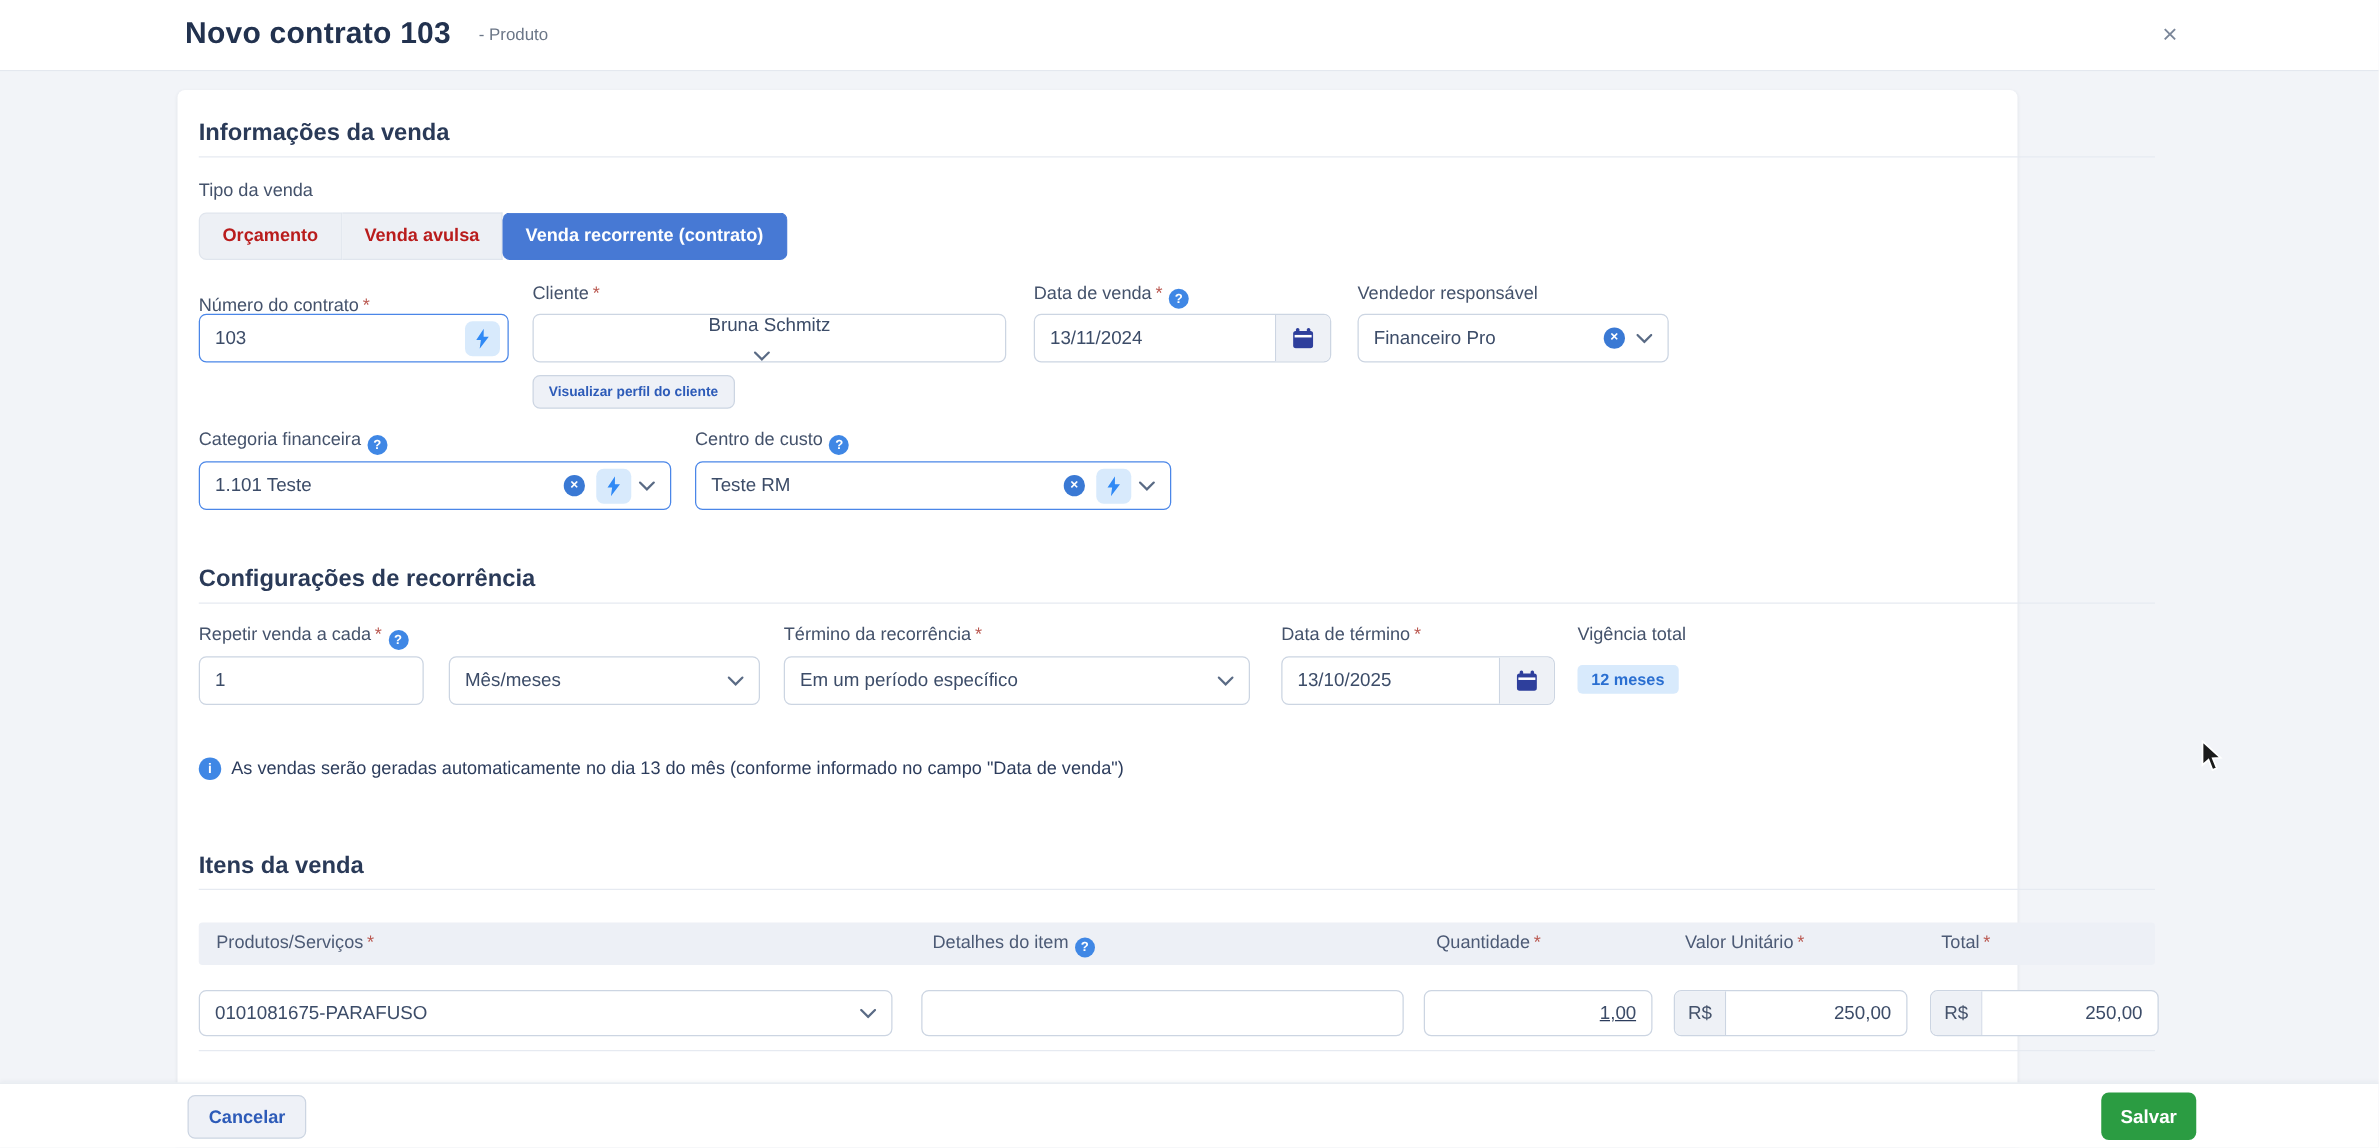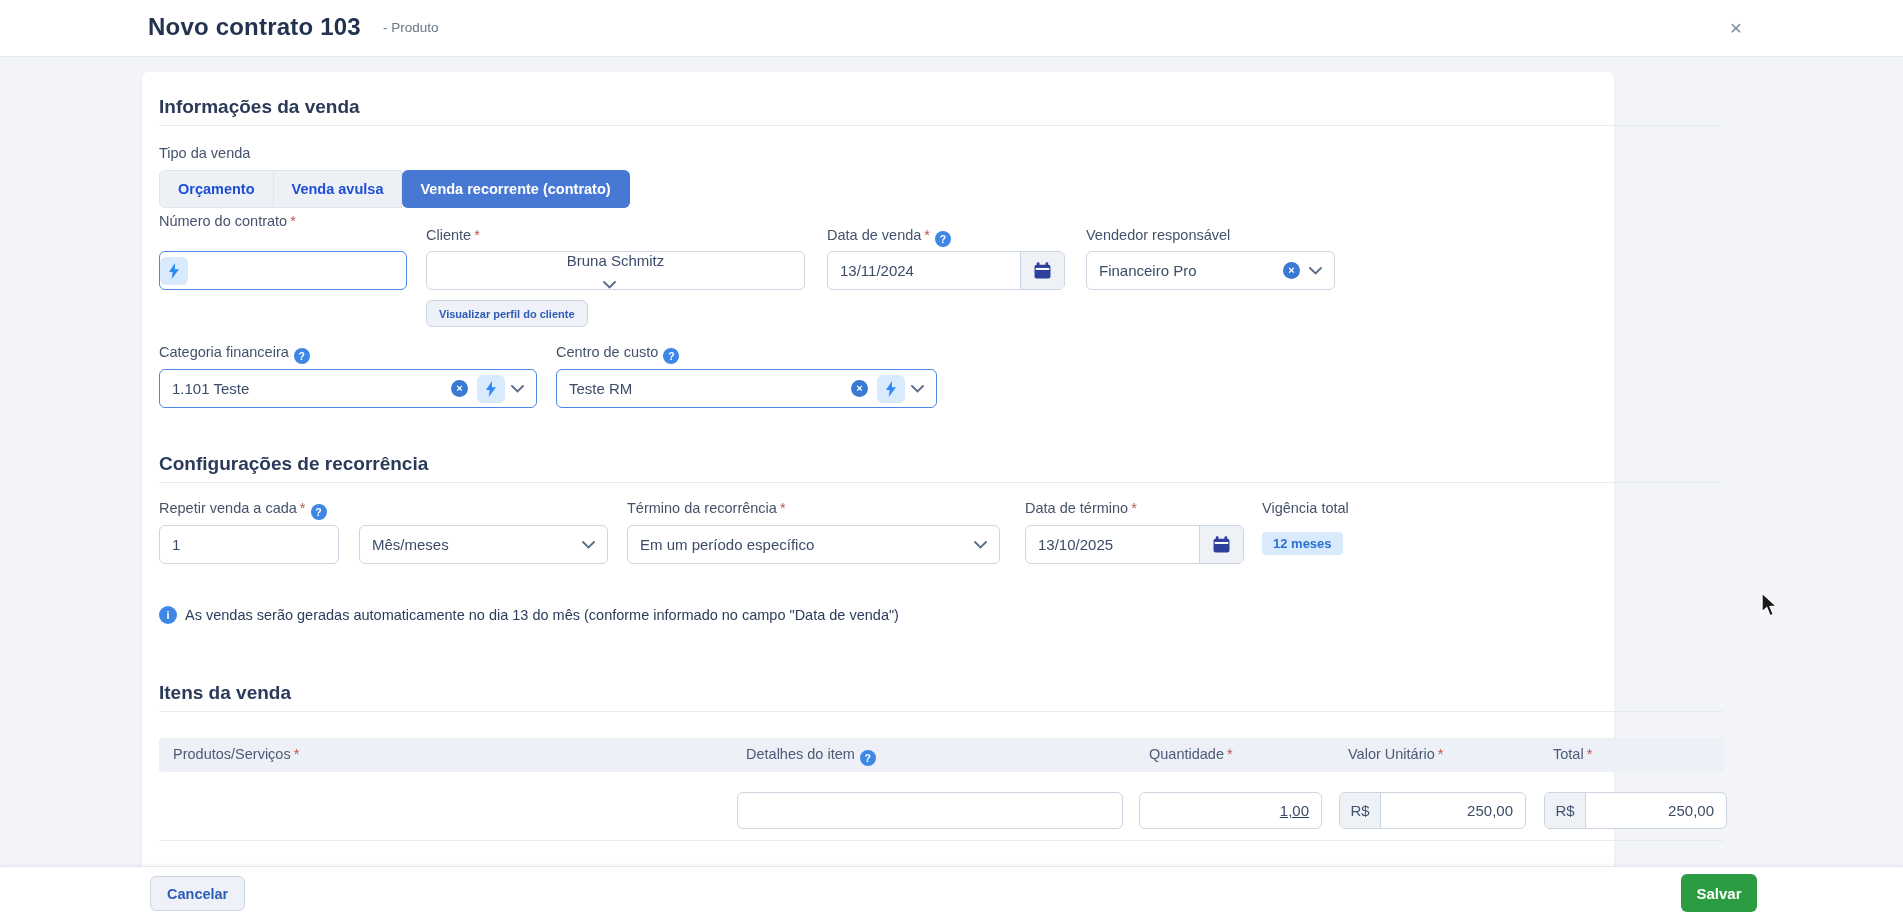--- a/index.html
+++ b/index.html
@@ -69,21 +69,21 @@
   }
   .cal-btn {
     width:44px; height:100%; background:#eef1f6; border:none;
     border-left:1px solid #ccd5e2; border-radius:0 5px 5px 0;
     display:flex; align-items:center; justify-content:center; cursor:pointer; flex:0 0 auto;
   }
   .tabs { position:absolute; left:17px; top:98px; height:38px; display:flex; }
   .tab {
     height:38px; border:1px solid #e0e5ed; border-left:none; background:#edf0f5;
     font-family:"Liberation Sans",sans-serif; font-size:14.5px; font-weight:bold;
-    color:#1d4ed8; padding:0 18px; cursor:pointer;
+    color:#b91c1c; padding:0 18px; cursor:pointer;
   }
   .tab:first-child { border-left:1px solid #e0e5ed; border-radius:6px 0 0 6px; }
   .tab:last-child { border-radius:0 6px 6px 0; }
   .tab.active { background:#4779d4; border-color:#4779d4; color:#fff; border-radius:6px; }
   .ghost-btn {
     position:absolute; height:27px; background:#eef1f7; border:1px solid #ccd5e2;
     border-radius:6px; font-family:"Liberation Sans",sans-serif; font-size:11px;
     font-weight:bold; color:#2d5bb8; padding:0 12px; cursor:pointer;
   }
   .badge {
@@ -134,24 +134,25 @@
   <div class="section-title" style="left:17px; top:24px;">Informações da venda</div>
   <div class="hair" style="top:53px;"></div>
 
   <div class="lbl" style="left:17px; top:73px;">Tipo da venda</div>
   <div class="tabs">
     <button class="tab">Orçamento</button>
     <button class="tab">Venda avulsa</button>
     <button class="tab active">Venda recorrente (contrato)</button>
   </div>
 
-  <div class="lbl" style="left:17px; top:141px;">
+  <div class="lbl" style="left:17px; top:165px;">
     <span>Número do contrato</span><span class="req">*</span>
   </div>
   <div class="field blue-border" style="left:17px; top:179px; width:248px;">
+    <input value="103" style="">
     <button class="bolt-chip">
       <svg width="12" height="16" viewBox="0 0 12 16">
           <path d="M7 0 L1 9 H4.7 L3.7 16 L11 6.3 H6.9 Z" fill="#2f89f5"></path>
         </svg>
     </button>
   </div>
 
   <div class="lbl" style="left:284px; top:155px;">
     <span>Cliente</span><span class="req">*</span>
   </div>
@@ -286,20 +287,26 @@
       <span>Quantidade</span><span class="req">*</span>
     </div>
     <div class="th" style="left:1189px;">
       <span>Valor Unitário</span><span class="req">*</span>
     </div>
     <div class="th" style="left:1394px;">
       <span>Total</span><span class="req">*</span>
     </div>
   </div>
 
+  <div class="selectbox" style="left:17px; top:720px; width:555px; height:37px;">
+    <span class="sel-text">0101081675-PARAFUSO</span>
+    <svg class="chev" width="13" height="8" viewBox="0 0 13 8">
+        <polyline points="1,1 6.5,6.5 12,1" fill="none" stroke="#5a6b85" stroke-width="1.8" stroke-linecap="round"></polyline>
+      </svg>
+  </div>
   <div class="field" style="left:595px; top:720px; width:386px; height:37px;">
     <input value="" style="">
   </div>
   <div class="field" style="left:997px; top:720px; width:183px; height:37px;text-decoration:underline;">
     <input class="right" value="1,00" style="">
   </div>
   <div class="field" style="left:1197px; top:720px; width:187px; height:37px;">
     <span class="prefix">R$</span>
     <input class="right" value="250,00" style="">
   </div>

